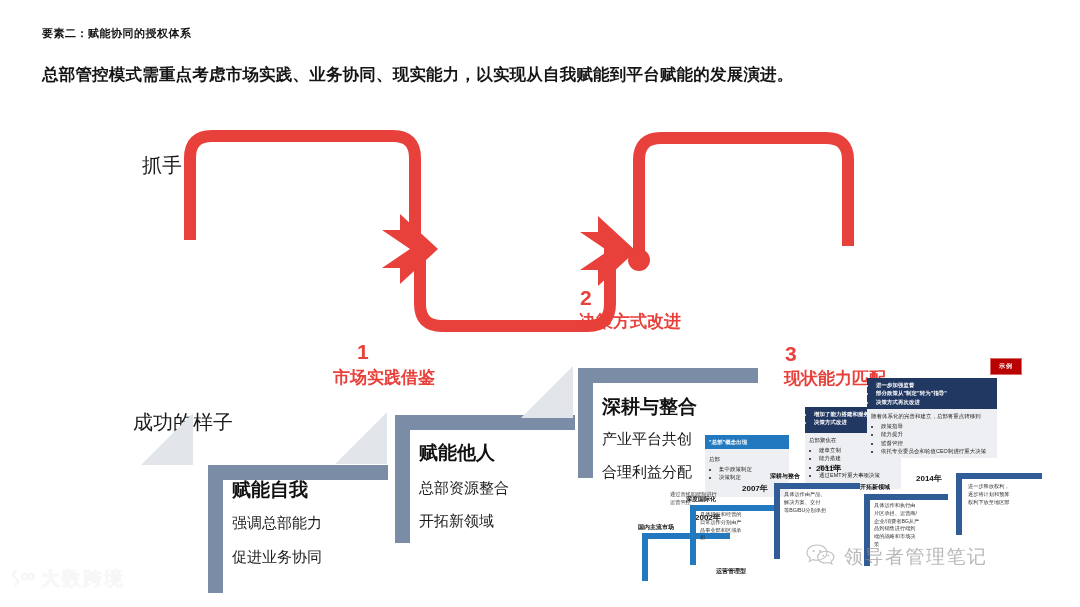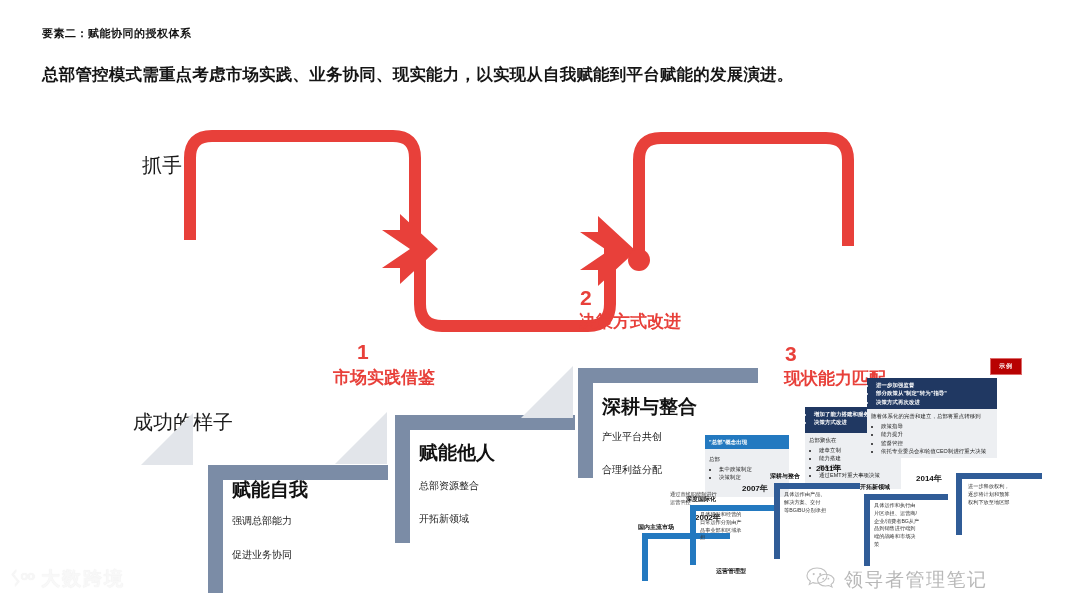--- a/index.html
+++ b/index.html
@@ -34,21 +34,21 @@
   #t3{left:664px;top:249px;}
 
   
   .step{position:absolute;}
   .step-bracket{position:absolute;}
   .step-bracket .hbar{position:absolute;left:0;top:0;height:15px;background:#7B8CA6;}
   .step-bracket .vbar{position:absolute;left:0;top:0;width:15px;background:#7B8CA6;}
   .tri{position:absolute;width:0;height:0;border-style:solid;
        border-color:transparent transparent #E2E5EA transparent;}
   .step-title{position:absolute;font-size:19px;font-weight:700;color:#111;white-space:nowrap;}
-  .step-line{position:absolute;font-size:10px;font-weight:500;color:#1c1c1c;white-space:nowrap;text-align:right;}
+  .step-line{position:absolute;font-size:15px;font-weight:500;color:#1c1c1c;white-space:nowrap;text-align:right;}
 
   
   #mini{position:absolute;left:620px;top:355px;width:460px;height:252px;overflow:hidden;
         filter:saturate(.95);}
   .mini-el{position:absolute;}
   .mini-badge{background:#C00000;color:#fff;font-size:6px;font-weight:700;
               padding:3px 8px;border:1px solid #E26A6A;letter-spacing:1px;}
   .mini-navy{background:#1F3864;color:#fff;}
   .mini-blue{background:#1F7AC4;color:#fff;}
   .mini-gray{background:#EDEFF2;color:#222;}
@@ -64,21 +64,21 @@
   .mini-ul{margin:0;padding-left:7px;}
   .mini-ul li{margin:0;}
 
   
   #wm-brand{position:absolute;left:10px;top:566px;display:flex;align-items:center;gap:7px;
             opacity:.5;}
   #wm-brand .bmark{font-size:19px;font-weight:700;color:#efefef;letter-spacing:-1px;
                    text-shadow:0 0 1px #d7d7d7;}
   #wm-brand .btext{font-size:19px;font-weight:700;color:#f2f2f2;letter-spacing:2px;
                    text-shadow:0 0 1px #d4d4d4;}
-  #wm-wechat{position:absolute;left:806px;top:566px;display:flex;align-items:center;gap:8px;
+  #wm-wechat{position:absolute;left:806px;top:543px;display:flex;align-items:center;gap:8px;
              opacity:.62;}
   #wm-wechat .wtext{font-size:19px;font-weight:500;color:#8d8d8d;letter-spacing:1.5px;}
 </style>
 </head>
 <body>
 
 <div id="slide">
 
   <div class="hdr hdr-title">要素二：赋能协同的授权体系</div>
   <div class="hdr hdr-sub">总部管控模式需重点考虑市场实践、业务协同、现实能力，以实现从自我赋能到平台赋能的发展演进。</div>

